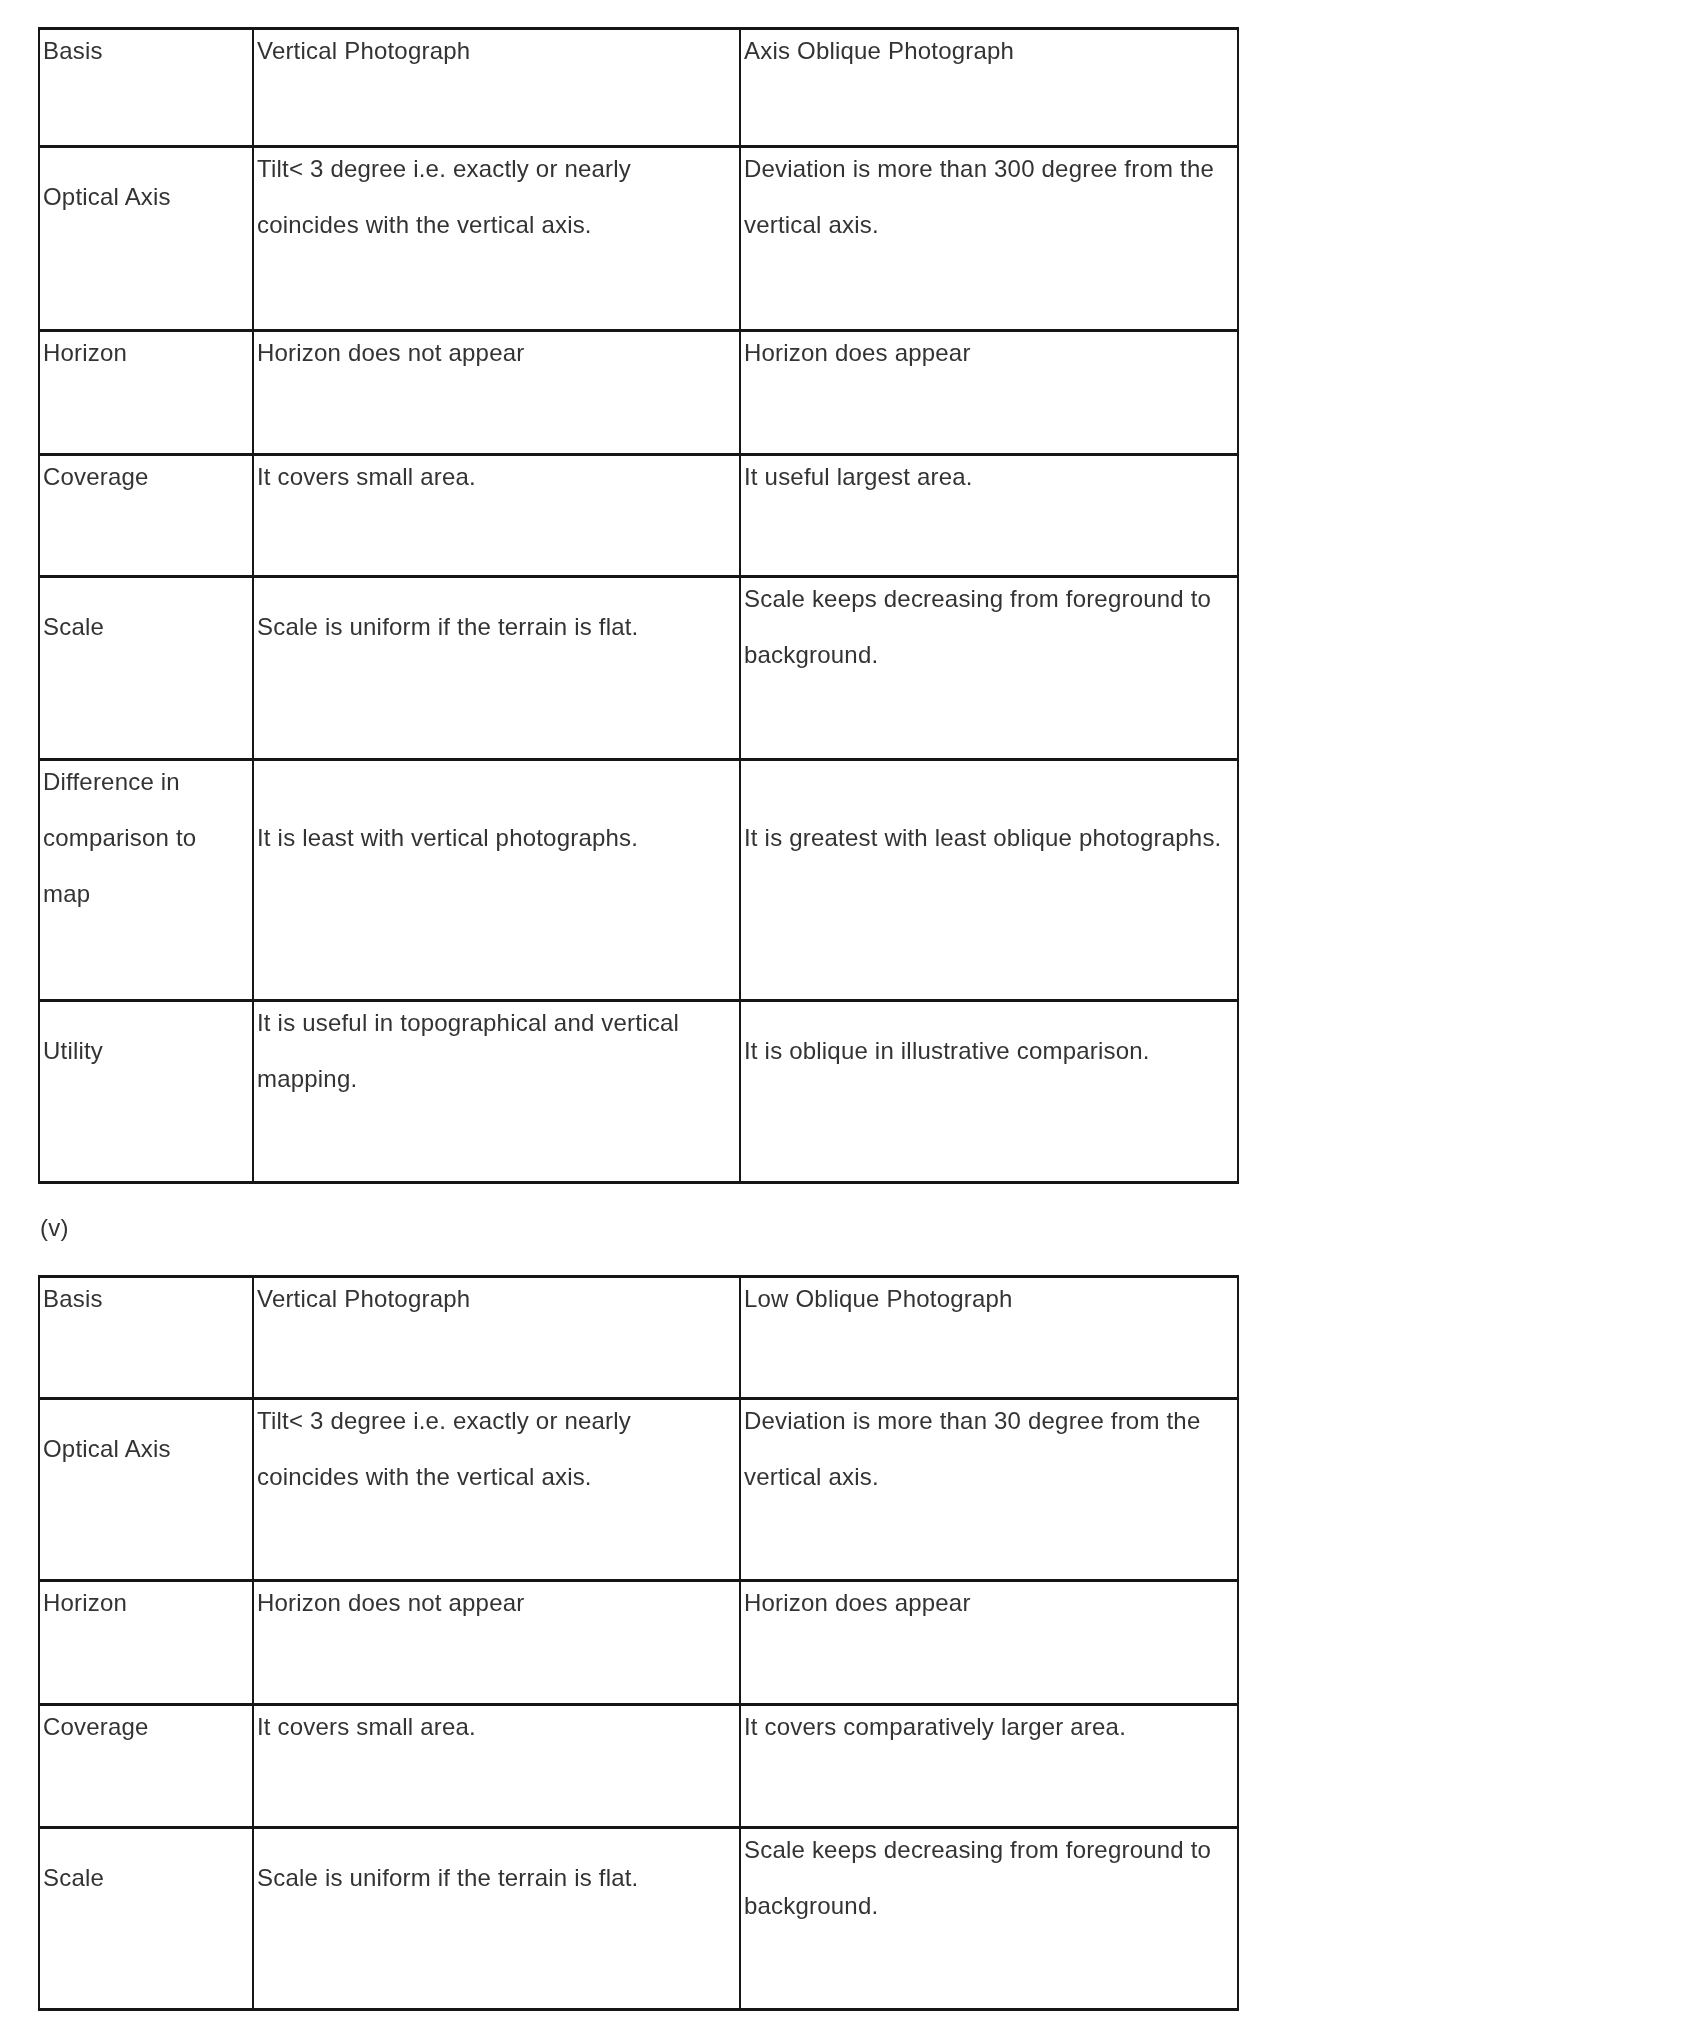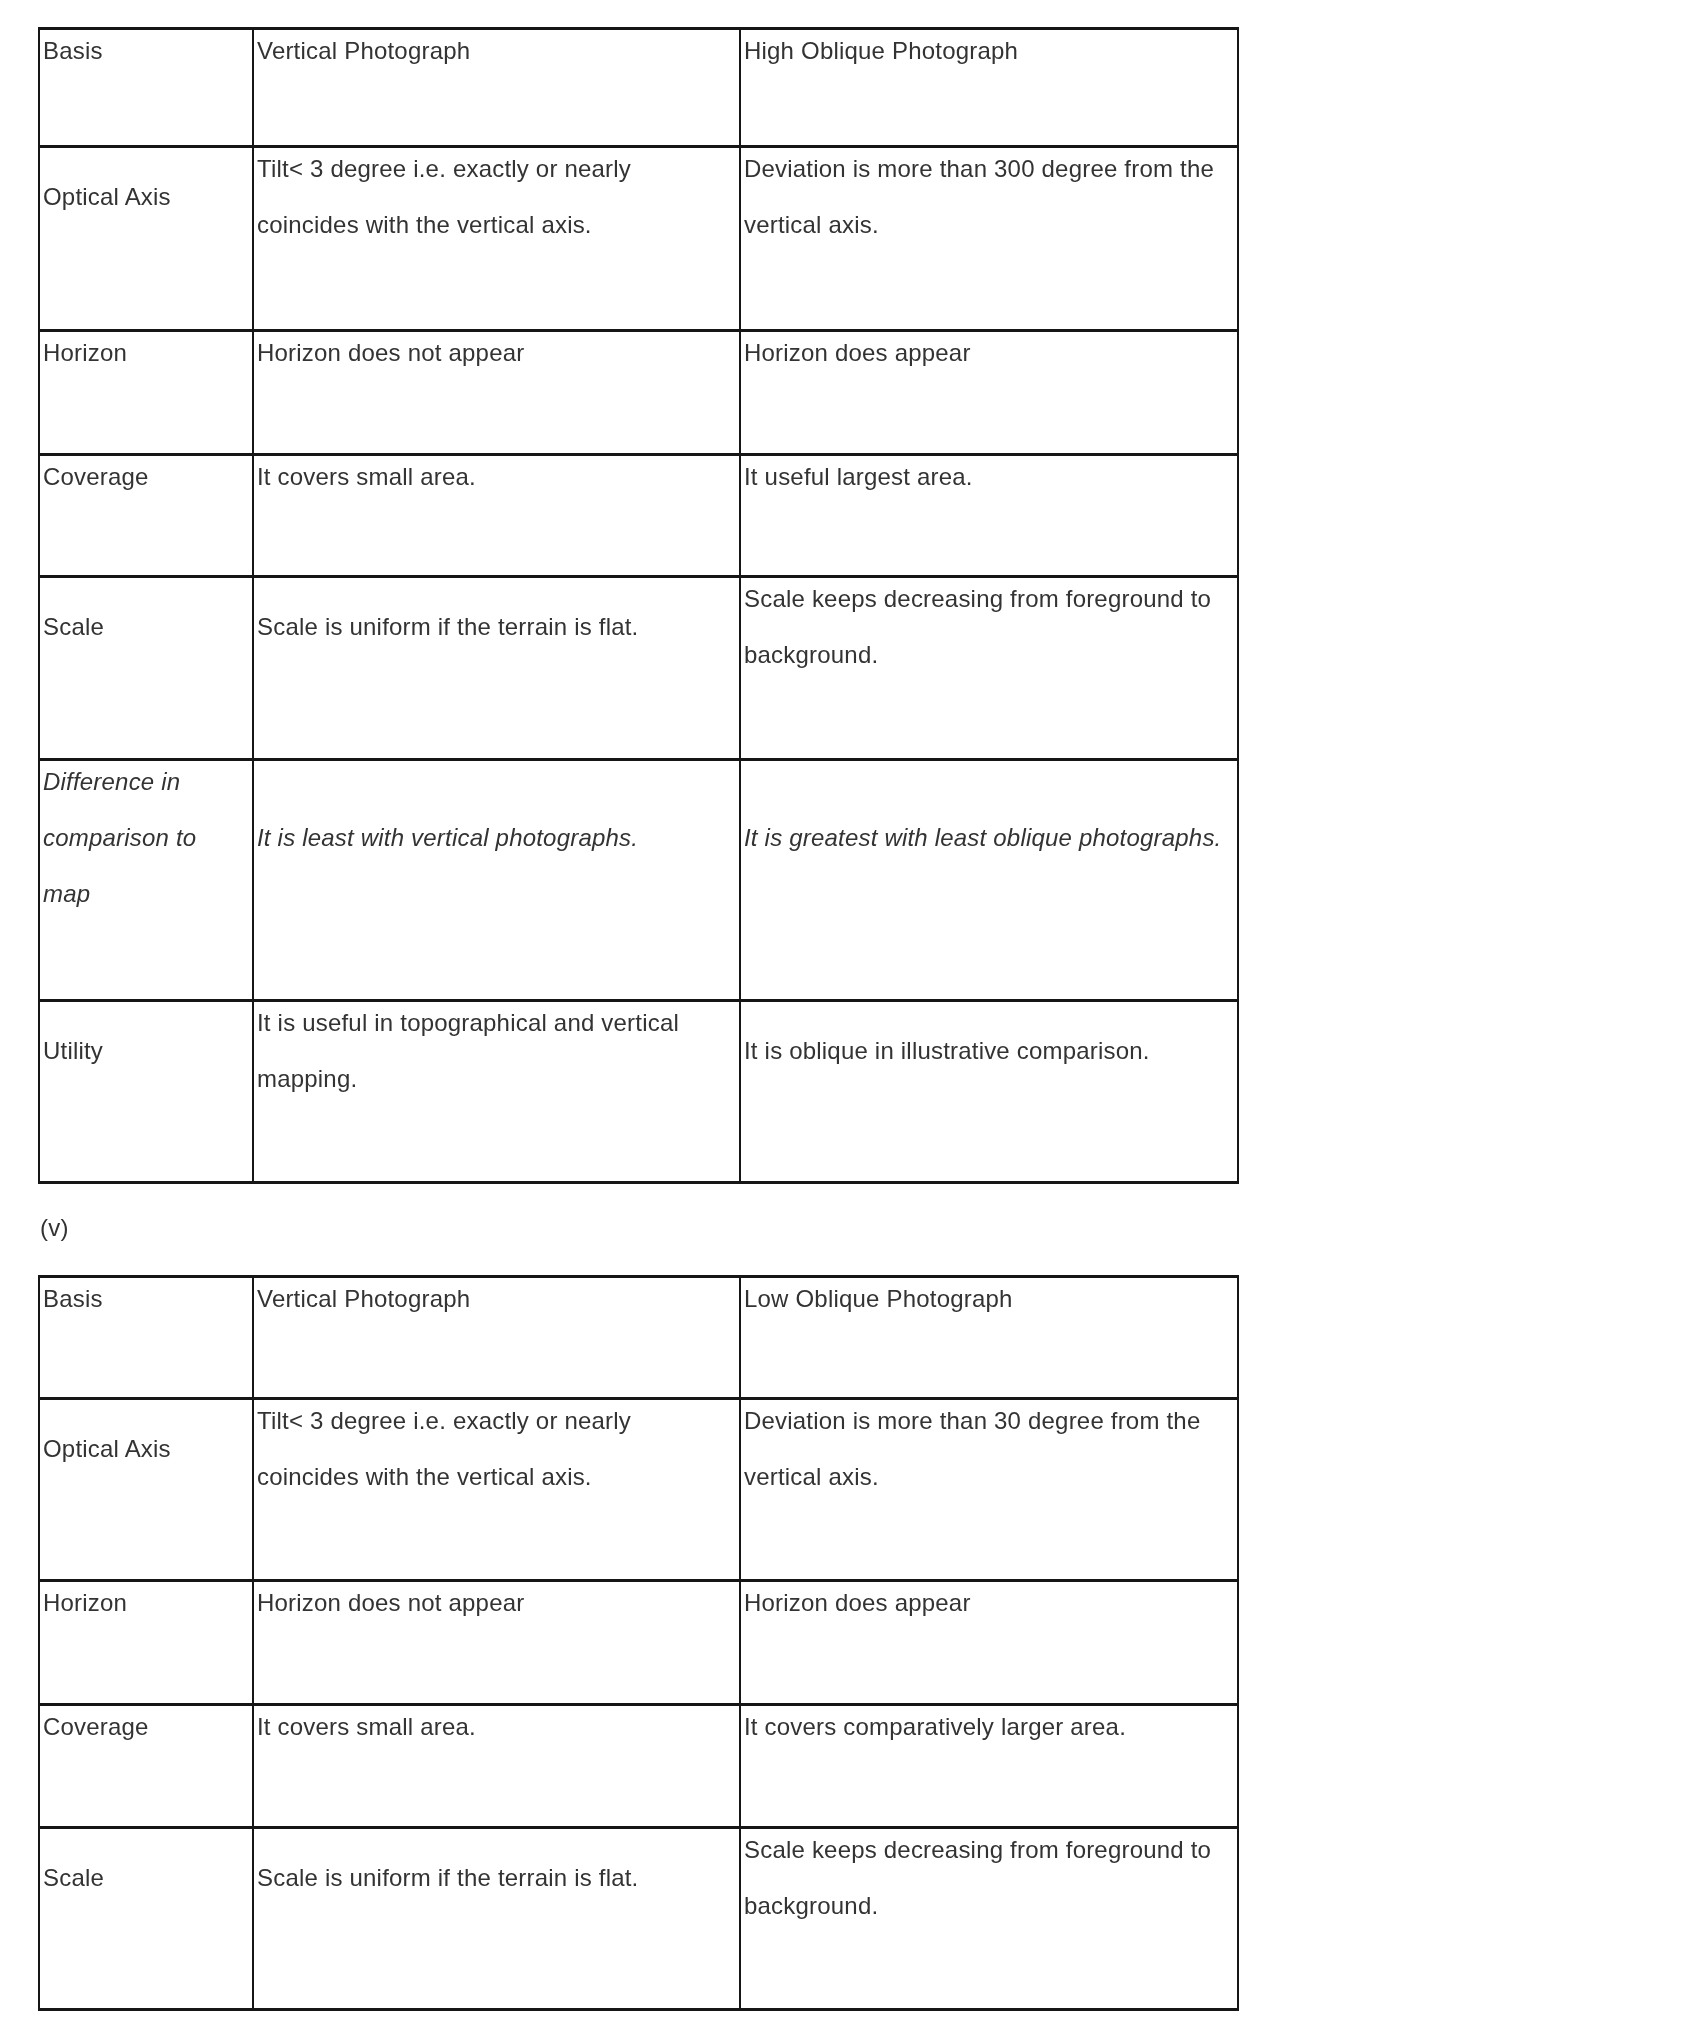--- a/index.html
+++ b/index.html
@@ -55,21 +55,21 @@
   .cell {
     line-height: 56px;
     letter-spacing: 0.2px;
   }
   
   #table-high-oblique tr:nth-child(1) { height: 118px; }
   #table-high-oblique tr:nth-child(2) { height: 184px; }
   #table-high-oblique tr:nth-child(3) { height: 124px; }
   #table-high-oblique tr:nth-child(4) { height: 122px; }
   #table-high-oblique tr:nth-child(5) { height: 183px; }
-  #table-high-oblique tr:nth-child(6) { height: 241px; font-style: italic; }
+  #table-high-oblique tr:nth-child(6) { height: 241px; }
   #table-high-oblique tr:nth-child(7) { height: 182px; }
   #table-low-oblique tr:nth-child(1) { height: 122px; }
   #table-low-oblique tr:nth-child(2) { height: 182px; }
   #table-low-oblique tr:nth-child(3) { height: 124px; }
   #table-low-oblique tr:nth-child(4) { height: 123px; }
   #table-low-oblique tr:nth-child(5) { height: 182px; }
   .section-marker {
     position: absolute;
     left: 40px;
     top: 1208px;
@@ -96,21 +96,21 @@
               <span class="cell">Basis</span>
             </div>
           </td>
       <td>
             <div class="zone z1">
               <span class="cell">Vertical Photograph</span>
             </div>
           </td>
       <td>
             <div class="zone z1">
-              <span class="cell">High Oblique Photograph</span>
+              <span class="cell">Axis Oblique Photograph</span>
             </div>
           </td>
     </tr>
     <tr>
       <td class="lab">
             <div class="zone z2">
               <span class="cell">Optical Axis</span>
             </div>
           </td>
       <td>

